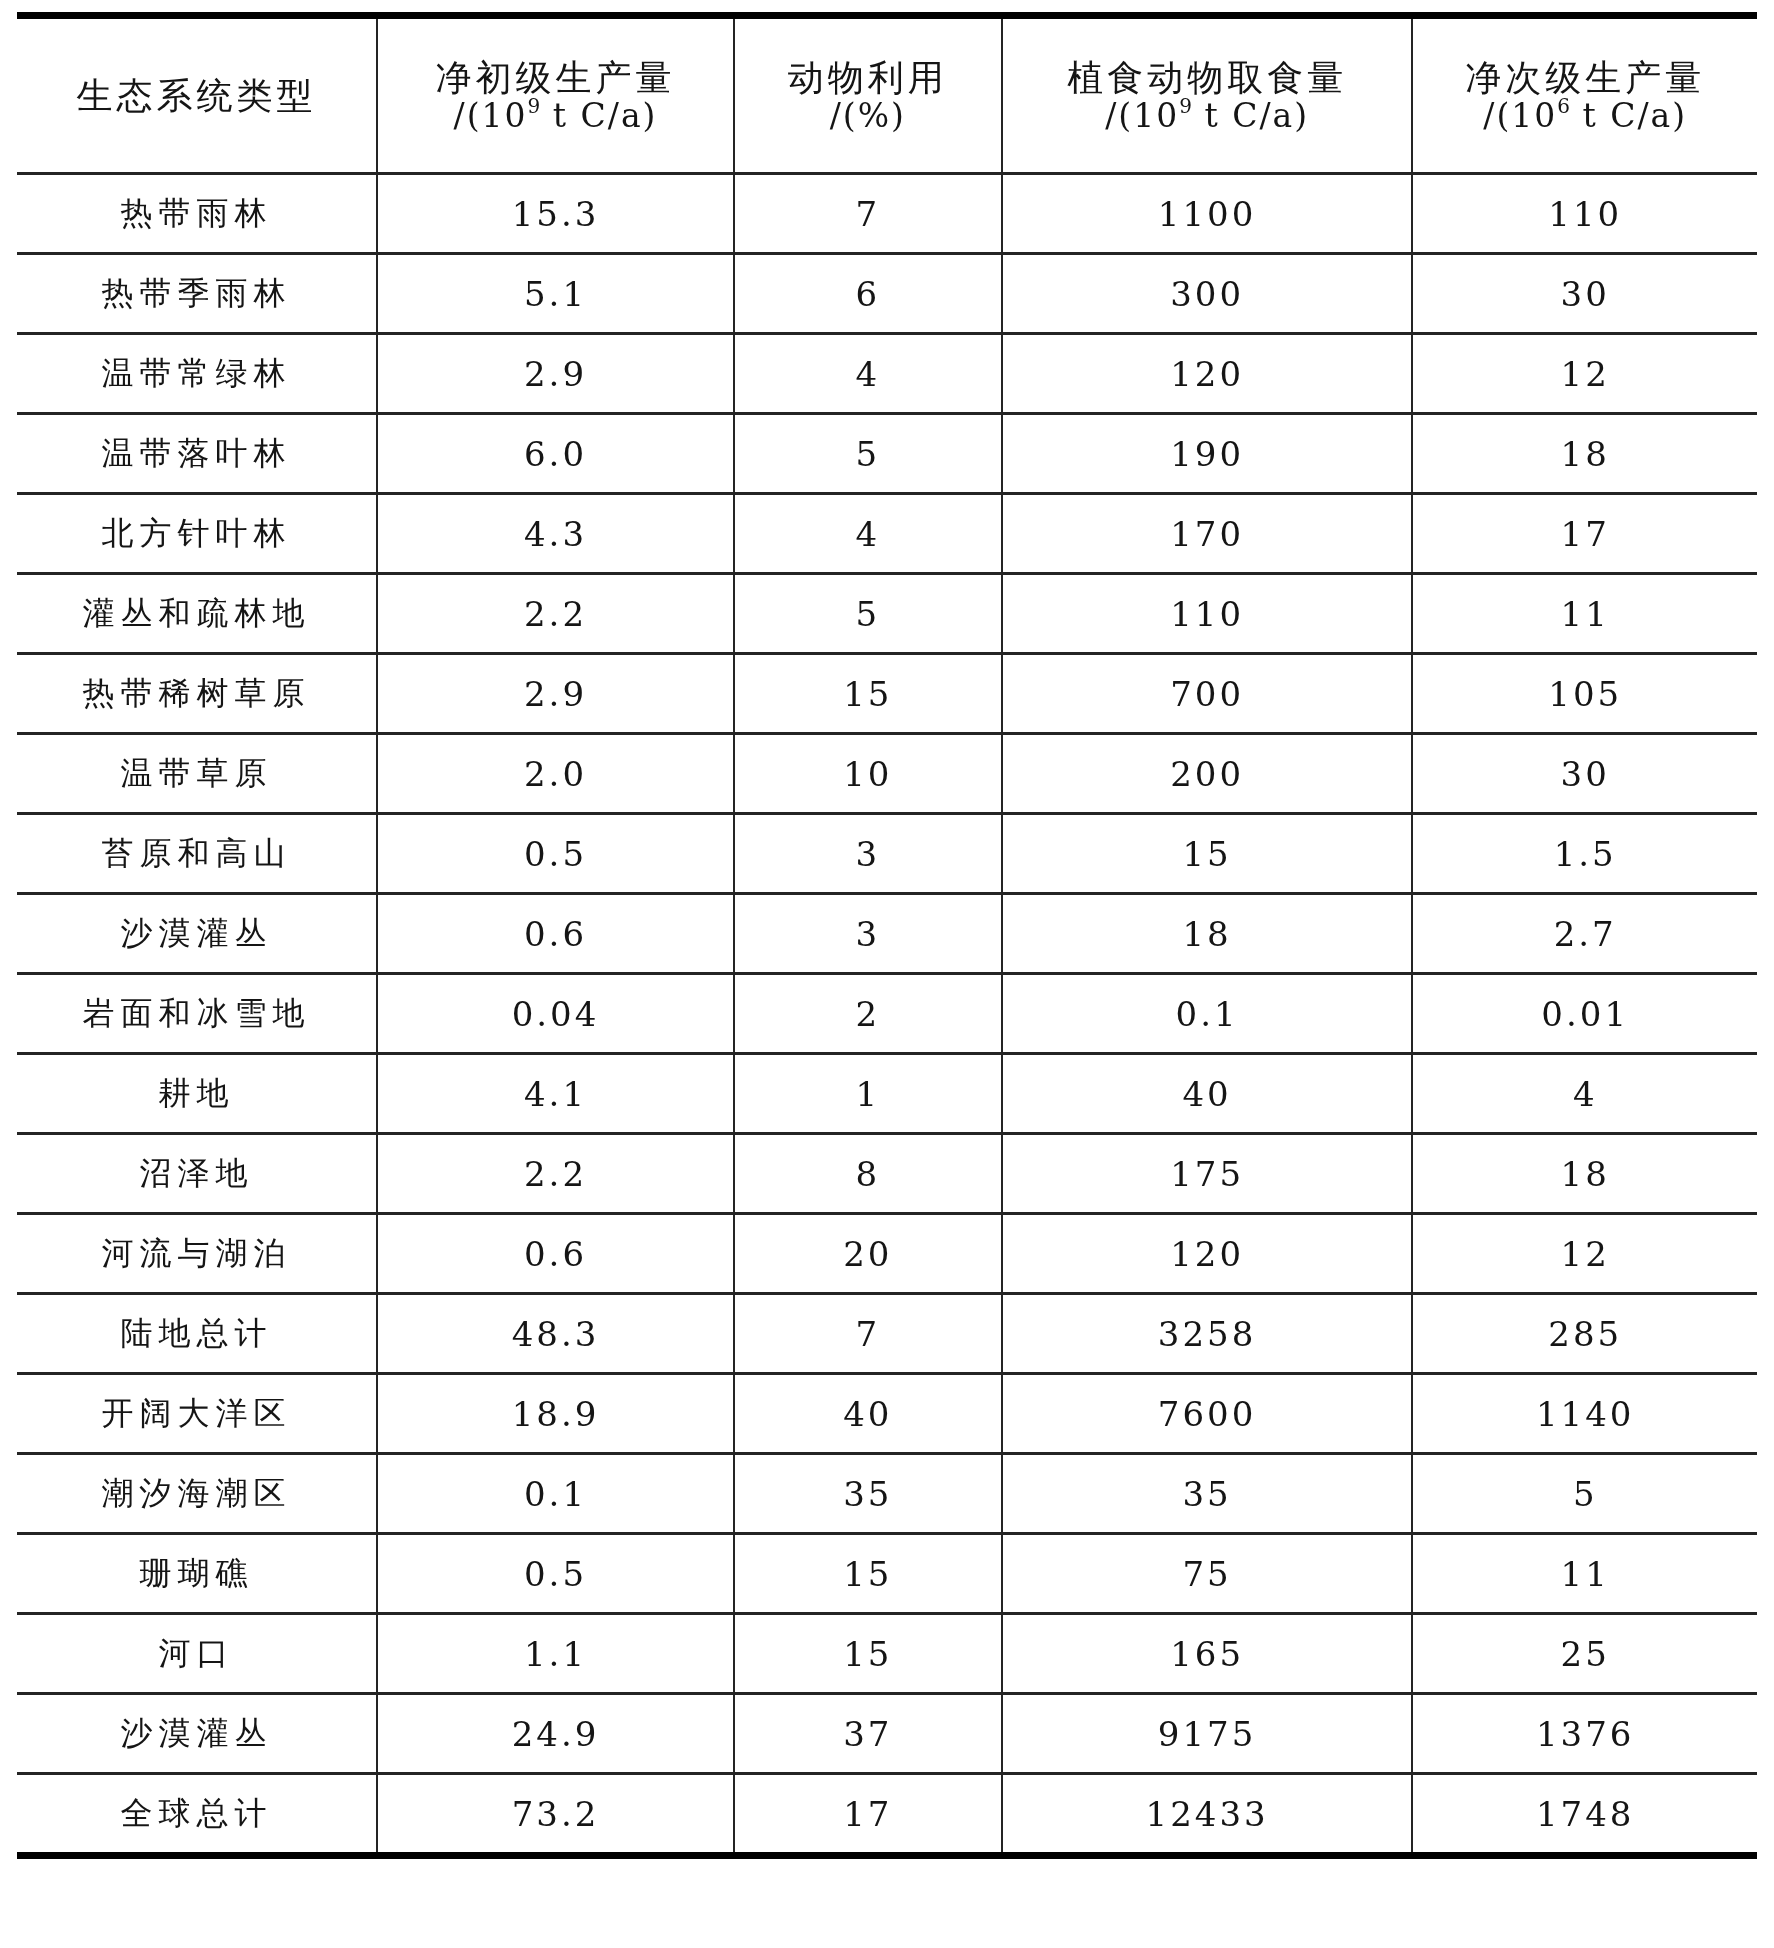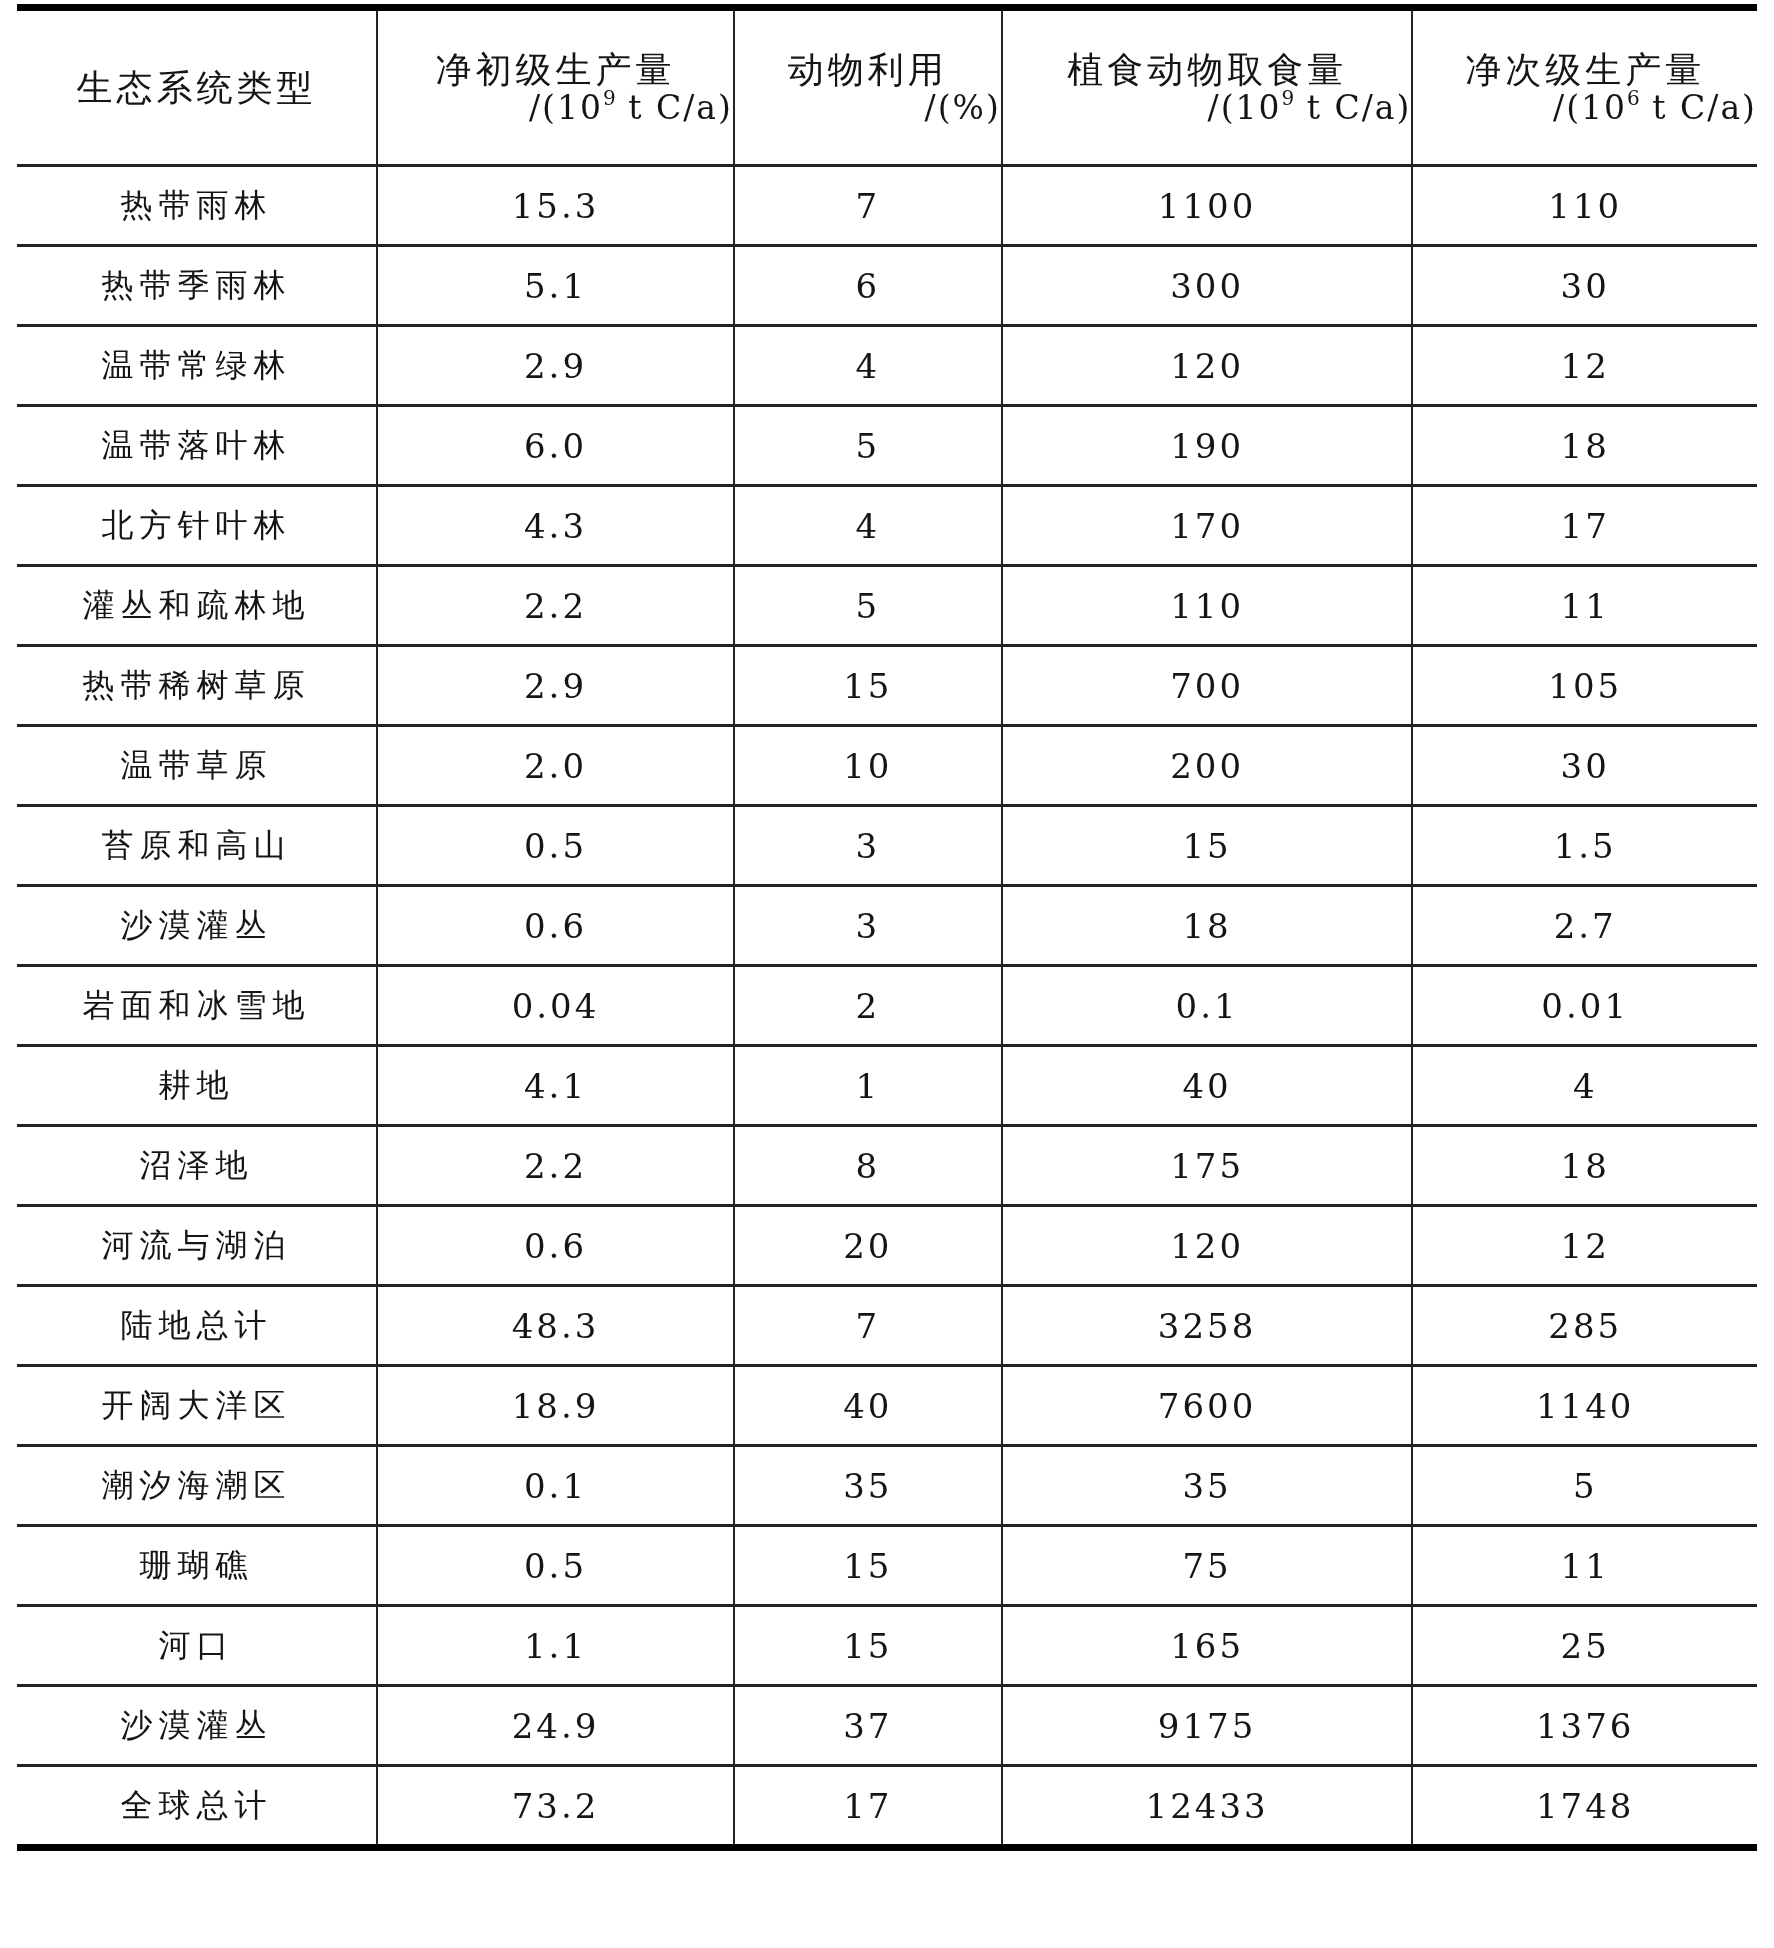--- a/index.html
+++ b/index.html
@@ -10,21 +10,21 @@
   body {
     width: 1774px;
     height: 1948px;
     box-sizing: border-box;
     font-family: "DejaVu Serif", "Liberation Serif", serif;
     color: #151515;
     -webkit-font-smoothing: antialiased;
   }
   .page {
     box-sizing: border-box;
-    padding: 4px 17px 0 17px;
+    padding: 12px 17px 0 17px;
   }
   table.tbl {
     width: 100%;
     table-layout: fixed;
     border-collapse: collapse;
     border-top: 7px solid #000000;
     border-bottom: 7px solid #000000;
   }
   .tbl th, .tbl td {
     padding: 0;
@@ -44,21 +44,20 @@
 
   .hlabel {
     font-size: 36px;
     letter-spacing: 4px;
     line-height: 1;
   }
   .hunit {
     font-size: 33px;
     letter-spacing: 2px;
     line-height: 1;
-    text-align: right;
   }
   .hunit sup {
     font-size: 20px;
     vertical-align: 14px;
     letter-spacing: 0;
   }
   .c-label {
     font-size: 32px;
     letter-spacing: 6px;
   }

